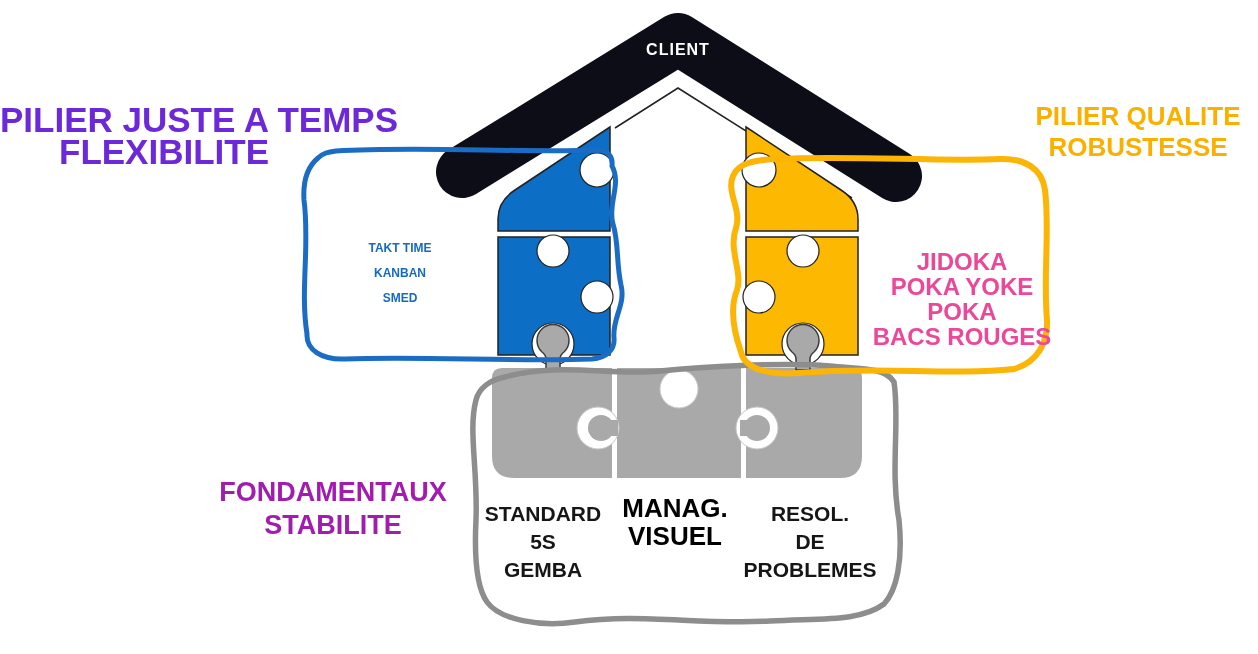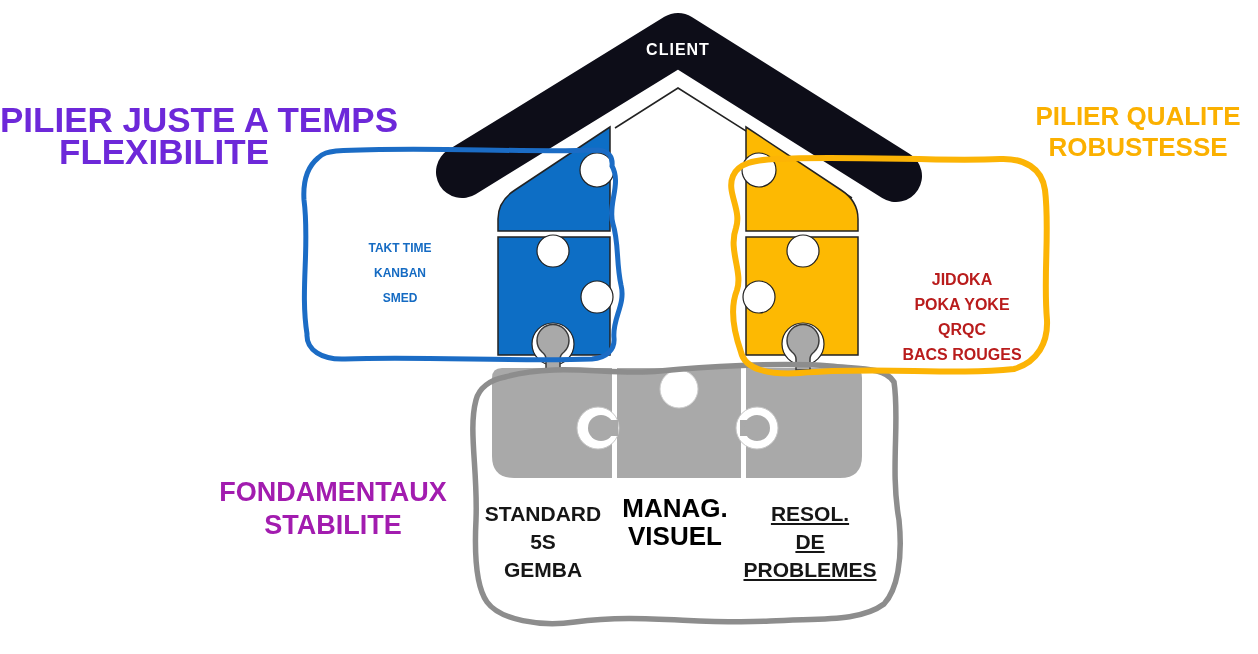--- a/index.html
+++ b/index.html
@@ -15,25 +15,25 @@
     position:absolute;
     font-weight:bold;
     text-align:center;
     line-height:1.18;
     white-space:nowrap;
   }
   .t span{display:block;}
   .title-jit      {left:0px;    top:104px; width:328px; font-size:35px; line-height:32px; color:#6d28d9;}
   .list-jit       {left:315px;  top:236px; width:170px; font-size:12px; line-height:25px; color:#156bc3;}
   .title-quality  {left:1013px; top:101px; width:250px; font-size:26px; line-height:31px; color:#fbb000;}
-  .list-quality   {left:852px;  top:249px; width:220px; font-size:16px; line-height:25px; color:#b91c1c;margin-top:18px;}
+  .list-quality   {left:852px;  top:249px; width:220px; font-size:24px; line-height:25px; color:#ec4899;}
   .title-found    {left:203px;  top:476px; width:260px; font-size:27px; line-height:33px; color:#a21caf;}
   .items-found-1  {left:463px;  top:500px; width:160px; font-size:21px; line-height:28px; color:#161616;text-align:center;}
   .items-found-2  {left:595px;  top:494px; width:160px; font-size:26px; line-height:28px; color:#000000;}
-  .items-found-3  {left:722px;  top:500px; width:176px; font-size:21px; line-height:28px; color:#161616;text-decoration:underline;}
+  .items-found-3  {left:722px;  top:500px; width:176px; font-size:21px; line-height:28px; color:#161616;}
   .client-label   {left:613px;  top:41px;  width:130px; font-size:16px; letter-spacing:1px; color:#ffffff;}
 </style>
 </head>
 <body>
 
 <div class="stage">
 
   <svg width="1258" height="654" viewBox="0 0 1258 654">
 
     <path d="M 462,172 L 678,39 L 896,176" fill="none" stroke="#0d0d18" stroke-width="52" stroke-linecap="round" stroke-linejoin="round"></path>
@@ -102,21 +102,21 @@
     <span>SMED</span>
   </div>
 
   <div class="t title-quality">
     <span>PILIER QUALITE</span>
     <span>ROBUSTESSE</span>
   </div>
   <div class="t list-quality">
     <span>JIDOKA</span>
     <span>POKA YOKE</span>
-    <span>QRQC</span>
+    <span>POKA</span>
     <span>BACS ROUGES</span>
   </div>
 
   <div class="t title-found">
     <span>FONDAMENTAUX</span>
     <span>STABILITE</span>
   </div>
   <div class="t items-found-1">
     <span>STANDARD</span>
     <span>5S</span>

